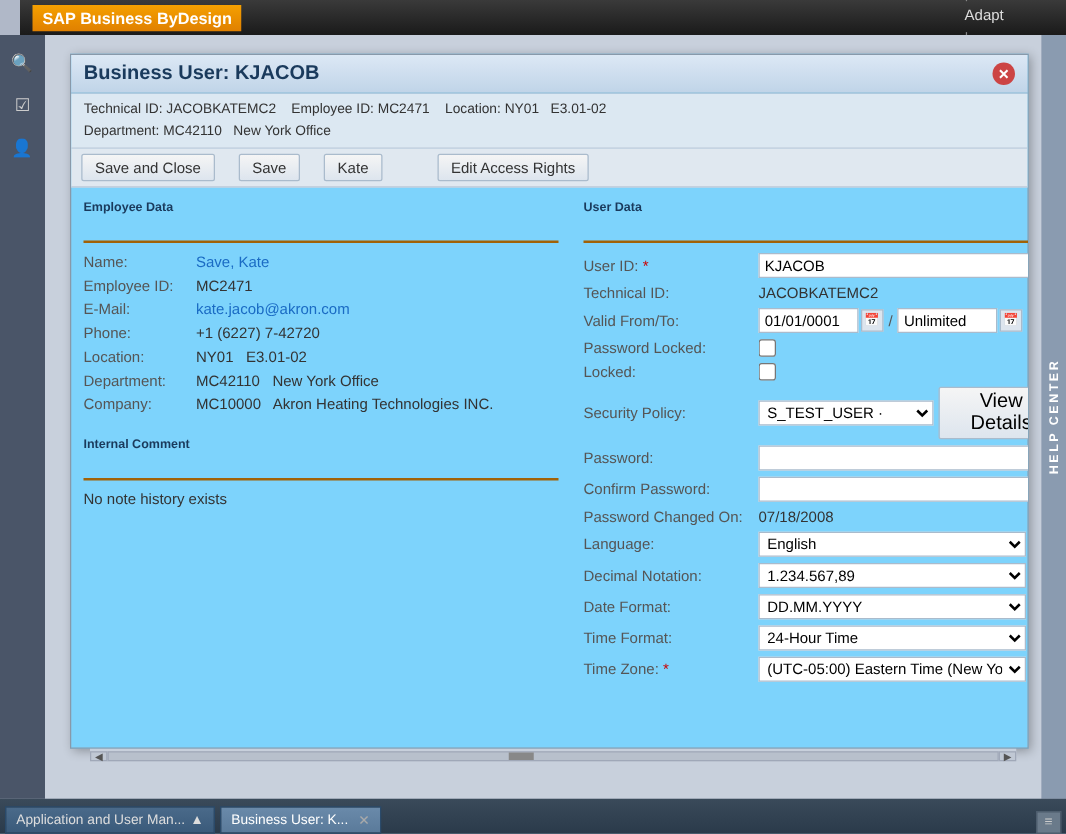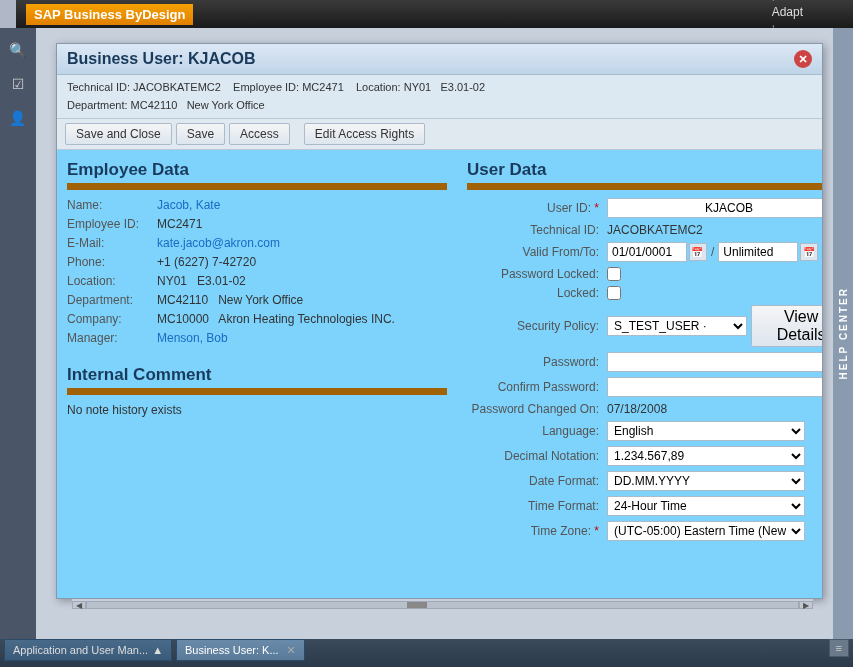--- a/index.html
+++ b/index.html
@@ -134,21 +134,21 @@
       color: #333;
       line-height: 1.6;
     }
 
     
     #toolbar {
       background: #e0e8f0;
       border-bottom: 1px solid #bbc8d8;
       padding: 4px 8px;
       display: flex;
-      gap: 4px;
+      gap: 19px;
       align-items: flex-end;
     }
     .toolbar-btn {
       background: linear-gradient(to bottom, #f5f5f5, #dde5ee);
       border: 1px solid #aabbcc;
       padding: 3px 10px;
       font-size: 12px;
       cursor: pointer;
       border-radius: 2px;
       color: #333;
@@ -166,26 +166,26 @@
 
     
     .left-col {
       flex: 0 0 380px;
     }
     .right-col {
       flex: 1;
     }
 
     .section-title {
-      font-size: 17px;
+      font-size: 10px;
       font-weight: bold;
       color: #1a3a5c;
       margin-bottom: 8px;
-      padding-bottom: 3px;
-      border-bottom: 7px solid #a16207;
+      padding-bottom: 21px;
+      border-bottom: 2px solid #a16207;
     }
 
     .field-row {
       display: flex;
       margin-bottom: 5px;
       align-items: baseline;
     }
     .field-label {
       width: 90px;
       color: #555;
@@ -206,36 +206,35 @@
     .form-row {
       display: flex;
       align-items: center;
       margin-bottom: 5px;
     }
     .form-label {
       width: 140px;
       color: #555;
       font-size: 12px;
       flex-shrink: 0;
-      text-align: right;
       padding-right: 8px;
     }
     .form-label.required::after {
       content: ' *';
       color: #c00;
     }
     .form-input {
       border: 1px solid #aabbcc;
       background: #fff;
       padding: 2px 4px;
       font-size: 12px;
       height: 20px;
       width: 200px;
     }
-    .form-input-wide { width: 244px; text-align: center; }
+    .form-input-wide { width: 244px; }
     .form-checkbox { width: 14px; height: 14px; }
 
     .date-group {
       display: flex;
       align-items: center;
       gap: 2px;
     }
     .date-input { width: 80px; }
     .date-sep { color: #555; font-size: 12px; padding: 0 2px; }
     .date-unlimited { width: 80px; }
@@ -247,21 +246,21 @@
       cursor: pointer;
       font-size: 10px;
     }
 
     .select-input {
       border: 1px solid #aabbcc;
       background: #fff;
       padding: 1px 2px;
       font-size: 12px;
       height: 20px;
-      width: 198px;
+      width: 214px;
     }
 
     .security-row {
       display: flex;
       align-items: center;
       gap: 4px;
     }
     .security-select {
       width: 150px;
     }
@@ -279,21 +278,21 @@
       margin-top: 20px;
     }
 
     
     #bottom-bar {
       position: absolute;
       bottom: 0; left: 0; right: 0;
       height: 28px;
       background: linear-gradient(to bottom, #3a4a5a, #2a3a4a);
       display: flex;
-      align-items: flex-start;
+      align-items: flex-end;
       padding: 0 4px;
       gap: 4px;
     }
     .taskbar-btn {
       background: linear-gradient(to bottom, #4a6a8a, #3a5a7a);
       border: 1px solid #2a4a6a;
       color: #ddd;
       font-size: 11px;
       padding: 2px 8px;
       cursor: pointer;
@@ -391,33 +390,33 @@
       <span>E3.01-02</span>
       <br>
       <span>Department:</span>
       <span>MC42110</span> &nbsp;
       <span>New York Office</span>
     </div>
 
     <div id="toolbar">
       <button class="toolbar-btn">Save and Close</button>
       <button class="toolbar-btn">Save</button>
-      <button class="toolbar-btn">Access</button>
+      <button class="toolbar-btn">Kate</button>
       <div class="toolbar-divider"></div>
       <button class="toolbar-btn">Edit Access Rights</button>
     </div>
 
     <div id="content">
 
       <div class="left-col">
         <div class="section-title">Employee Data</div>
 
         <div class="field-row">
           <span class="field-label">Name:</span>
-          <a class="field-value link">Jacob, Kate</a>
+          <a class="field-value link">Save, Kate</a>
         </div>
         <div class="field-row">
           <span class="field-label">Employee ID:</span>
           <span class="field-value">MC2471</span>
         </div>
         <div class="field-row">
           <span class="field-label">E-Mail:</span>
           <a class="field-value link">kate.jacob@akron.com</a>
         </div>
         <div class="field-row">
@@ -428,24 +427,20 @@
           <span class="field-label">Location:</span>
           <span class="field-value">NY01&nbsp;&nbsp; E3.01-02</span>
         </div>
         <div class="field-row">
           <span class="field-label">Department:</span>
           <span class="field-value">MC42110&nbsp;&nbsp; New York Office</span>
         </div>
         <div class="field-row">
           <span class="field-label">Company:</span>
           <span class="field-value">MC10000&nbsp;&nbsp; Akron Heating Technologies INC.</span>
-        </div>
-        <div class="field-row">
-          <span class="field-label">Manager:</span>
-          <a class="field-value link">Menson, Bob</a>
         </div>
 
         <div class="comment-section">
           <div class="section-title">Internal Comment</div>
           <div class="field-value">No note history exists</div>
         </div>
       </div>
 
       <div class="right-col">
         <div class="section-title">User Data</div>

